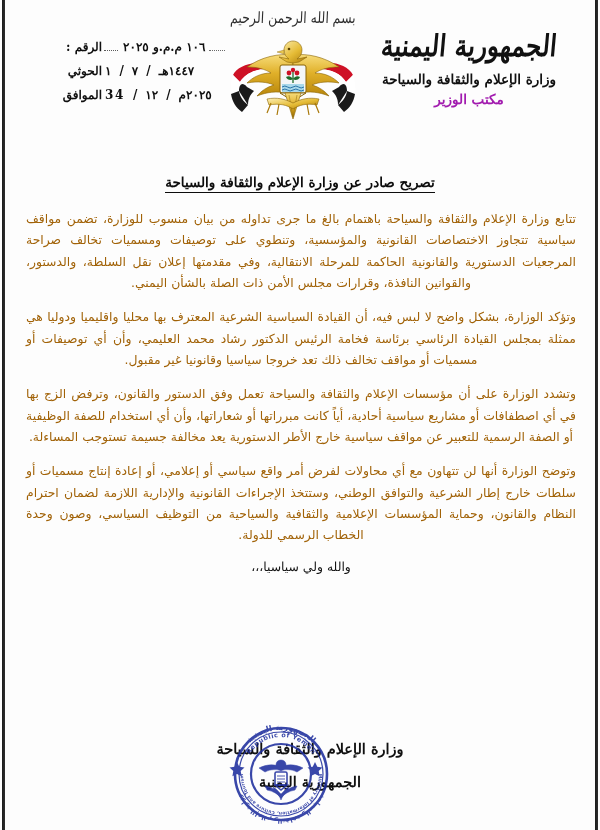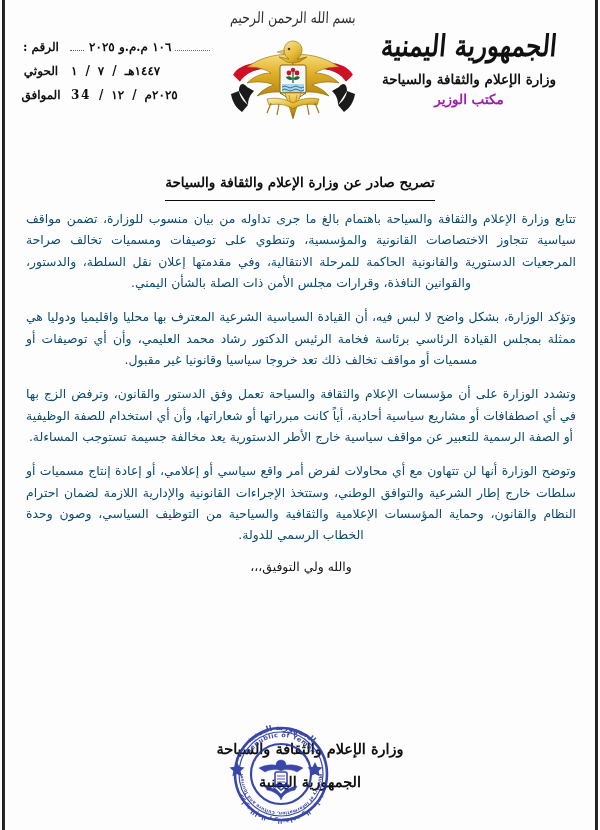--- a/index.html
+++ b/index.html
@@ -120,23 +120,24 @@
     align-items: baseline;
     justify-content: flex-start;
     height: 24px;
     font-size: 12px;
     font-weight: 700;
     color: #101010;
     white-space: nowrap;
   }
   .ref-label {
     min-width: 54px;
-    text-align: center;
+    text-align: right;
     font-weight: 700;
     letter-spacing: .3px;
+    margin-left: 34px;
   }
   .ref-dots {
     flex: 0 0 auto;
     margin: 0 2px;
     border-bottom: 1px dotted #5a5a5a;
     height: 11px;
     width: 14px;
   }
   .ref-value {
     font-weight: 700;
@@ -156,31 +157,31 @@
   #doc-title {
     text-align: center;
     margin-top: 22px;
     font-size: 13.5px;
     font-weight: 700;
     color: #0d0d0d;
     font-family: "DejaVu Serif", "Liberation Serif", serif;
   }
   #doc-title span {
     border-bottom: 1.4px solid #0d0d0d;
-    padding-bottom: 10px;
+    padding-bottom: 2px;
   }
 
   #body-text {
     margin: 18px 24px 0 26px;
     font-family: "DejaVu Sans", "Liberation Sans", sans-serif;
   }
   .para {
     font-size: 12.4px;
     line-height: 1.72;
-    color: #0c4a6e;
+    color: #a16207;
     text-align: justify;
     text-align-last: center;
     margin-bottom: 13px;
     letter-spacing: 0;
   }
   .closing {
     font-size: 12.4px;
     color: #131313;
     text-align: center;
     margin-top: 4px;
@@ -335,21 +336,21 @@
 
   <div id="doc-title">
     <span>تصريح صادر عن وزارة الإعلام والثقافة والسياحة</span>
   </div>
 
   <div id="body-text">
     <p class="para">تتابع وزارة الإعلام والثقافة والسياحة باهتمام بالغ ما جرى تداوله من بيان منسوب للوزارة، تضمن مواقف سياسية تتجاوز الاختصاصات القانونية والمؤسسية، وتنطوي على توصيفات ومسميات تخالف صراحة المرجعيات الدستورية والقانونية الحاكمة للمرحلة الانتقالية، وفي مقدمتها إعلان نقل السلطة، والدستور، والقوانين النافذة، وقرارات مجلس الأمن ذات الصلة بالشأن اليمني.</p>
     <p class="para">وتؤكد الوزارة، بشكل واضح لا لبس فيه، أن القيادة السياسية الشرعية المعترف بها محليا واقليميا ودوليا هي ممثلة بمجلس القيادة الرئاسي برئاسة فخامة الرئيس الدكتور رشاد محمد العليمي، وأن أي توصيفات أو مسميات أو مواقف تخالف ذلك تعد خروجا سياسيا وقانونيا غير مقبول.</p>
     <p class="para">وتشدد الوزارة على أن مؤسسات الإعلام والثقافة والسياحة تعمل وفق الدستور والقانون، وترفض الزج بها في أي اصطفافات أو مشاريع سياسية أحادية، أياً كانت مبرراتها أو شعاراتها، وأن أي استخدام للصفة الوظيفية أو الصفة الرسمية للتعبير عن مواقف سياسية خارج الأطر الدستورية يعد مخالفة جسيمة تستوجب المساءلة.</p>
     <p class="para">وتوضح الوزارة أنها لن تتهاون مع أي محاولات لفرض أمر واقع سياسي أو إعلامي، أو إعادة إنتاج مسميات أو سلطات خارج إطار الشرعية والتوافق الوطني، وستتخذ الإجراءات القانونية والإدارية اللازمة لضمان احترام النظام والقانون، وحماية المؤسسات الإعلامية والثقافية والسياحية من التوظيف السياسي، وصون وحدة الخطاب الرسمي للدولة.</p>
-    <p class="closing">والله ولي التوفيق،،،</p>
+    <p class="closing">والله ولي سياسيا،،،</p>
   </div>
 
   <div id="signature-area">
 
     <div id="signature-block">
       <div class="sig-line">وزارة الإعلام والثقافة والسياحة</div>
       <div class="sig-line second">الجمهورية اليمنية</div>
     </div>
 
     <svg id="stamp" viewBox="0 0 112 104" aria-hidden="true">

